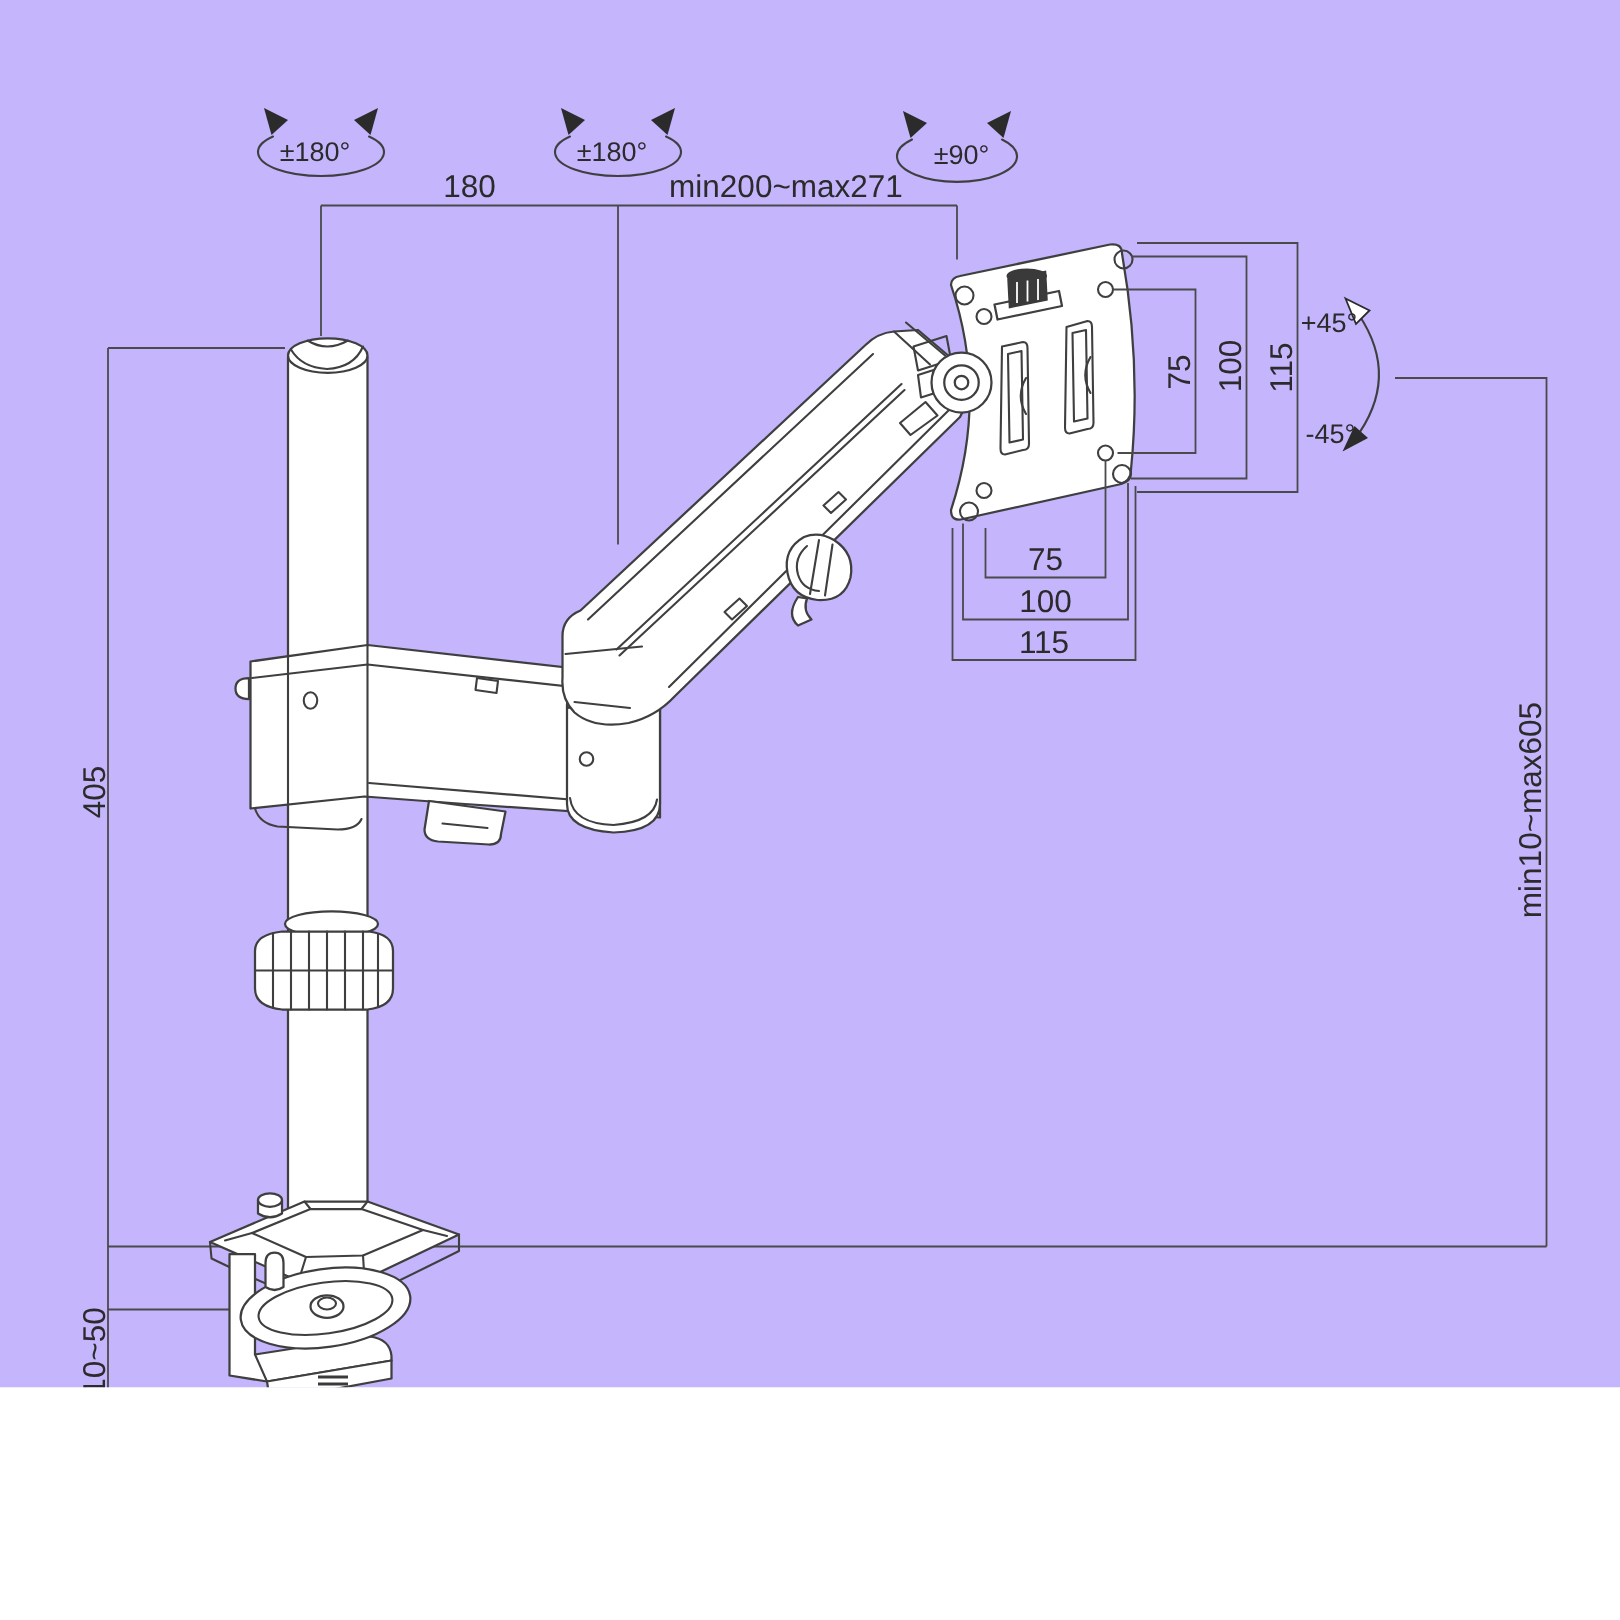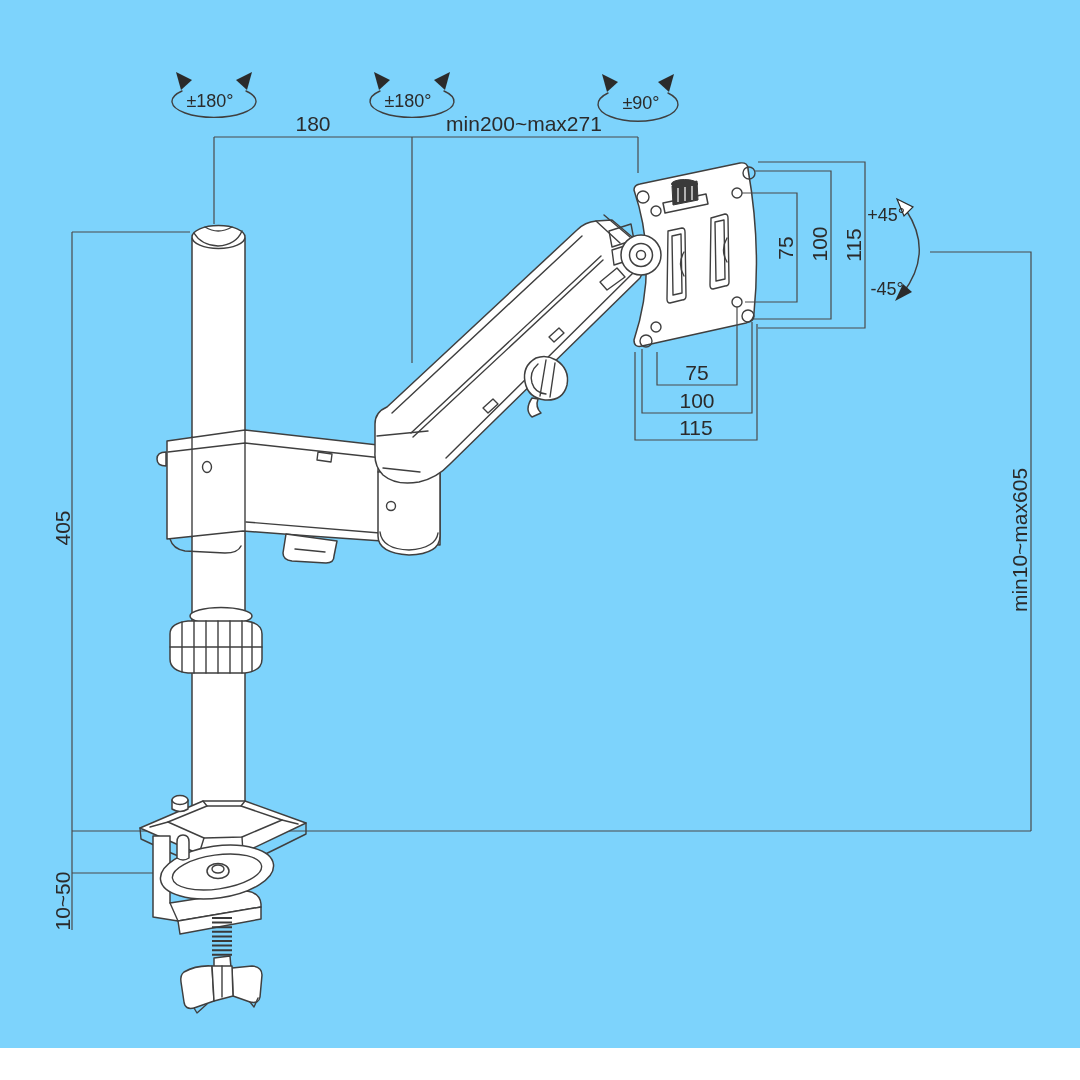--- a/index.html
+++ b/index.html
@@ -1,16 +1,16 @@
 <!DOCTYPE html>
 <html><head>
 <meta charset="utf-8">
 <style>
   html,body{margin:0;padding:0;background:#ffffff;}
-  .stage{width:1080px;height:1048px;position:relative;background:#7dd3fc;overflow:hidden;}
+  .stage{width:1080px;height:925px;position:relative;background:#c4b5fd;overflow:hidden;}
   svg{display:block;}
   text{font-family:"Liberation Sans", sans-serif;fill:#2b2b2b;}
   .dim-label{font-size:21px;}
   .ang-label{font-size:18px;}
   .part{fill:#ffffff;stroke:#3f3f3f;stroke-width:1.5;stroke-linejoin:round;stroke-linecap:round;}
   .pline{fill:none;stroke:#3f3f3f;stroke-width:1.4;stroke-linejoin:round;stroke-linecap:round;}
   .dline{fill:none;stroke:#4a4a4a;stroke-width:1.2;stroke-linecap:butt;}
   .arrow{fill:#2b2b2b;stroke:none;}
   .arrow-open{fill:#ffffff;stroke:#2b2b2b;stroke-width:1.2;}
   .dark{fill:#3a3a3a;stroke:#3a3a3a;}

